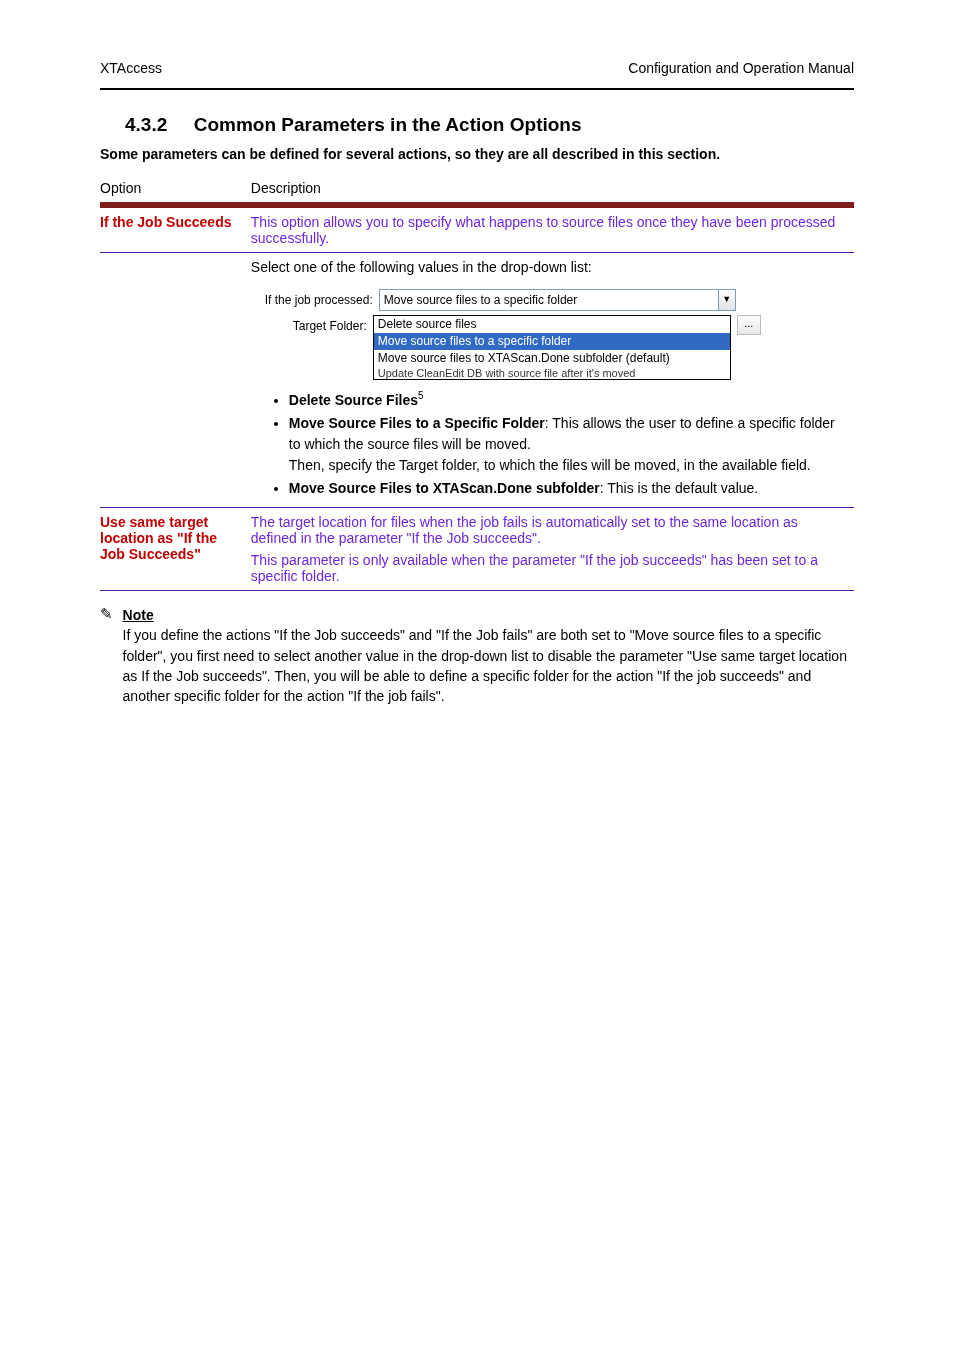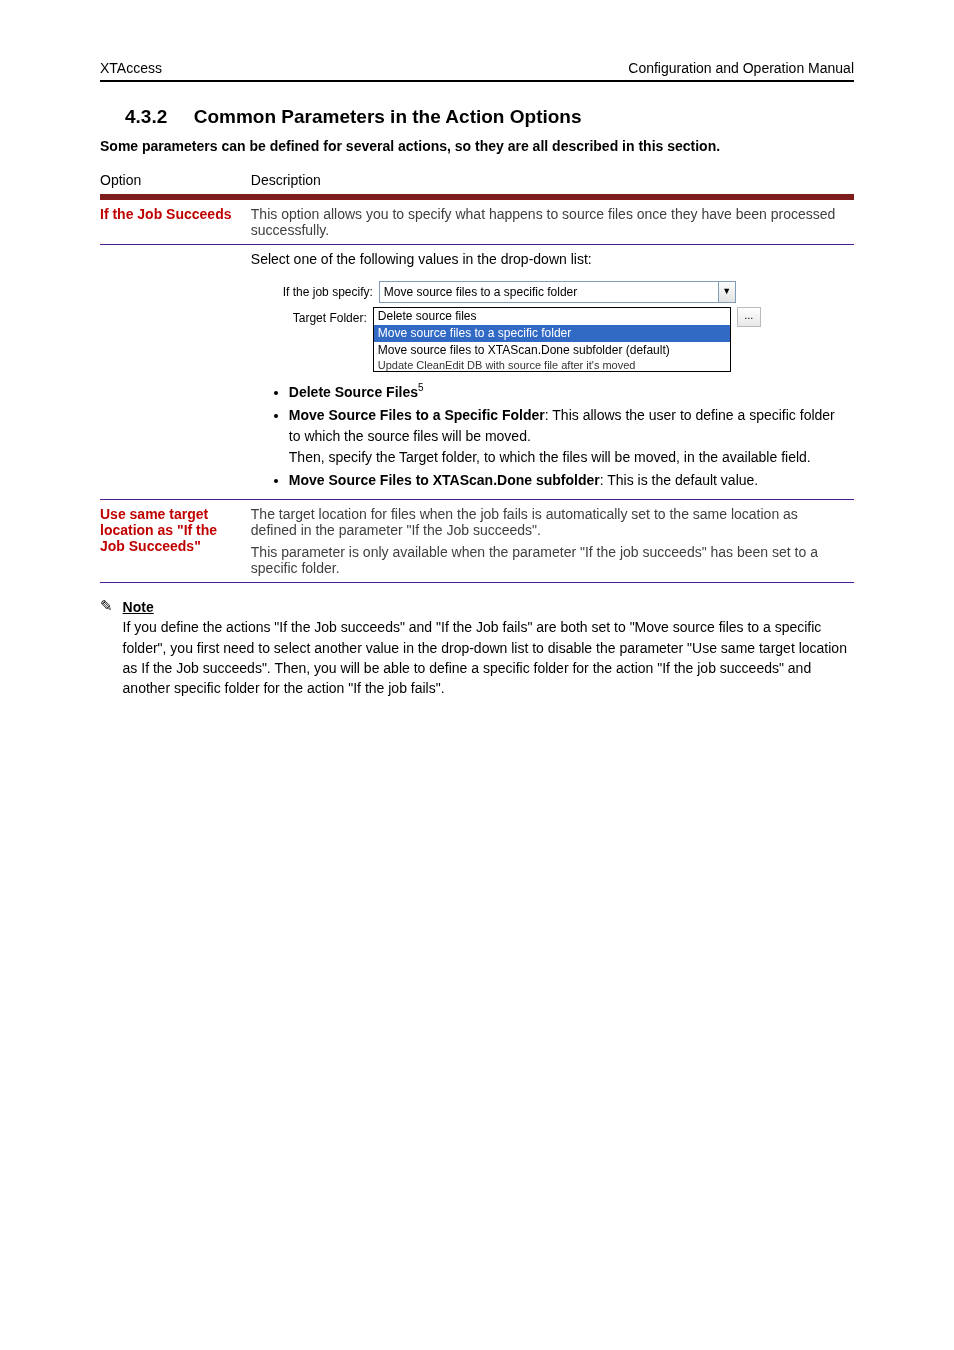--- a/index.html
+++ b/index.html
@@ -14,21 +14,21 @@
   .page {
     padding: 60px 100px 60px 100px;
     position: relative;
   }
   .header {
     display: flex;
     justify-content: space-between;
     align-items: flex-end;
     font-size: 14px;
     margin-bottom: 4px;
-    padding-bottom: 4px;
+    padding-bottom: 12px;
     border-bottom: 2px solid #000;
   }
   .title-area {
     margin-top: 24px;
   }
   .section-number {
     font-size: 19px;
     font-weight: bold;
     margin-right: 22px;
     margin-left: 25px;
@@ -54,21 +54,21 @@
     font-size: 14px;
     line-height: 1.45;
     margin-top: 8px;
     font-weight: bold;
   }
   .redbold {
     color: #c00000;
     font-weight: bold;
   }
   .red {
-    color: #404040;
+    color: #6d28d9;
   }
   table.opts {
     width: 100%;
     border-collapse: collapse;
     margin-top: 10px;
     font-size: 14px;
   }
   table.opts th, table.opts td {
     text-align: left;
     vertical-align: top;
@@ -243,21 +243,21 @@
       <td class="desc">
         <div class="red">This option allows you to specify what happens to source files once they have been processed successfully.</div>
       </td>
     </tr>
     <tr>
       <td></td>
       <td class="desc">
         <div>Select one of the following values in the drop-down list:</div>
         <div class="screenshot" style="margin-left:0;">
           <div class="ss-row">
-            <div class="ss-label">If the job specify:</div>
+            <div class="ss-label">If the job processed:</div>
             <div class="ss-field">
               <span class="ss-input">Move source files to a specific folder</span><span class="ss-dropdown-btn">▼</span>
             </div>
           </div>
           <div class="ss-row" style="align-items:flex-start;">
             <div class="ss-label" style="padding-top:4px;">Target Folder:</div>
             <div class="ss-field" style="display:flex; align-items:flex-start;">
               <div class="ss-listbox">
                 <div>Delete source files</div>
                 <div class="selected">Move source files to a specific folder</div>

